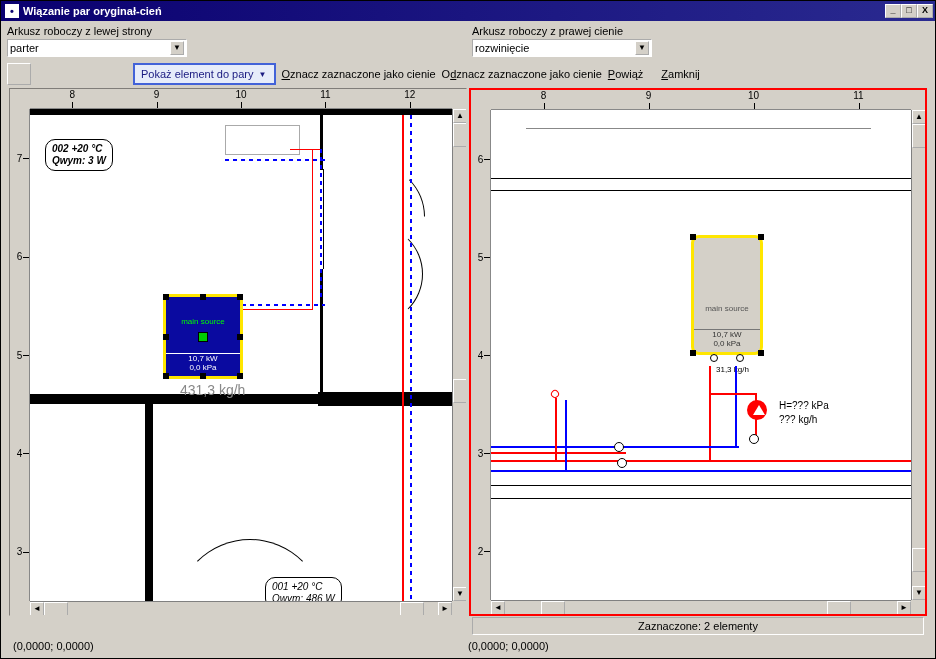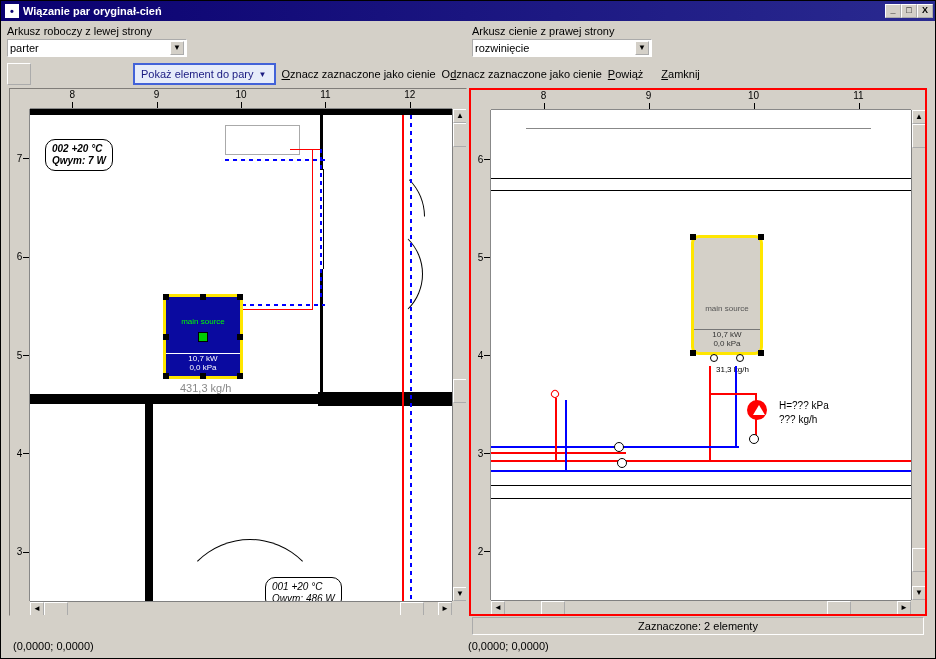--- a/index.html
+++ b/index.html
@@ -74,21 +74,21 @@
       <div class="win-btn">_</div>
       <div class="win-btn">□</div>
       <div class="win-btn">X</div>
     </div>
   </div>
 
   <div class="body">
 
     <div class="label-row">
       <div class="label-col">Arkusz roboczy z lewej strony</div>
-      <div class="label-col" style="padding-left:8px">Arkusz cienie z prawej strony</div>
+      <div class="label-col" style="padding-left:8px">Arkusz roboczy z prawej cienie</div>
     </div>
 
     <div class="combo-row">
       <div style="flex:1">
         <div class="combo">
           <span>parter</span>
           <span class="arrow">▼</span>
         </div>
       </div>
       <div style="flex:1; padding-left:8px">
@@ -143,21 +143,21 @@
             <div class="wall" style="left:115px; top:295px; width:8px; height:200px;"></div>
             <div class="wall" style="left:288px; top:283px; width:140px; height:14px;"></div>
 
             <div class="arc" style="left:290px; top:55px; width:105px; height:105px; border-color:transparent #000 #000 transparent; clip-path: polygon(0 0, 100% 0, 100% 50%, 50% 50%, 50% 0);"></div>
             <div class="arc" style="left:293px; top:115px; width:100px; height:100px; border-color:transparent #000 transparent transparent; "></div>
             <div class="thinline" style="left:293px; top:60px; width:1px; height:100px;"></div>
             <div class="arc" style="left:145px; top:430px; width:150px; height:150px; border-color:#000 transparent transparent transparent;"></div>
 
             <div class="room-box" style="left:15px; top:30px;font-weight:bold;">
               <div>002  +20 °C</div>
-              <div>Qwym: 7 W</div>
+              <div>Qwym: 3 W</div>
             </div>
 
             <div class="room-box" style="left:235px; top:468px;">
               <div>001  +20 °C</div>
               <div>Qwym: 486 W</div>
             </div>
 
             <div style="position:absolute; left:195px; top:16px; width:75px; height:30px; border:1px solid #aaa;"></div>
 
             <div class="redline" style="left:372px; top:6px; width:2px; height:488px;"></div>
@@ -178,21 +178,21 @@
               <div class="handle" style="left:50%; bottom:-3px; margin-left:-3px;"></div>
               <div class="handle" style="top:50%; left:-3px; margin-top:-3px;"></div>
               <div class="handle" style="top:50%; right:-3px; margin-top:-3px;"></div>
               <div class="boiler-label" style="top:20px;">main source</div>
               <div style="position:absolute; left:50%; top:35px; margin-left:-5px; width:10px; height:10px; background:#0c0; border:1px solid #000;"></div>
               <div class="boiler-vals">
                 <div>10,7 kW</div>
                 <div>0,0 kPa</div>
               </div>
             </div>
-            <div style="position:absolute; left:150px; top:273px; font-size:11px; color:#888;">431,3 kg/h</div>
+            <div style="position:absolute; left:150px; top:273px; font-size:14px; color:#888;">431,3 kg/h</div>
           </div>
 
           <div class="scroll-v">
             <div class="sb-btn" style="top:0">▲</div>
             <div class="thumb-v" style="top:14px;"></div>
             <div class="thumb-v" style="top:270px;"></div>
             <div class="sb-btn" style="bottom:0">▼</div>
           </div>
           <div class="scroll-h">
             <div class="sb-btn" style="left:0">◄</div>

